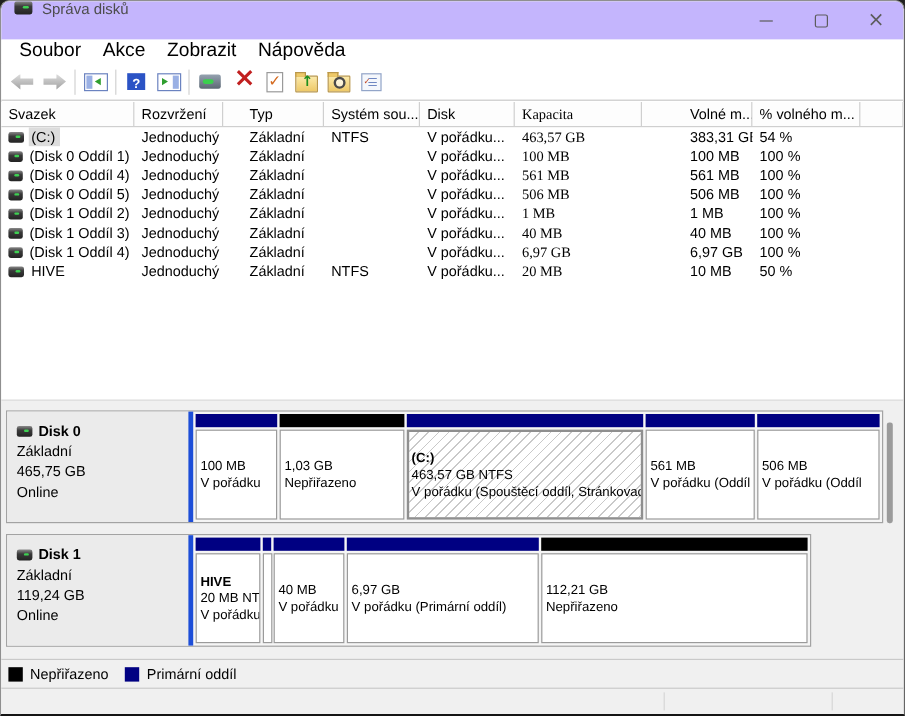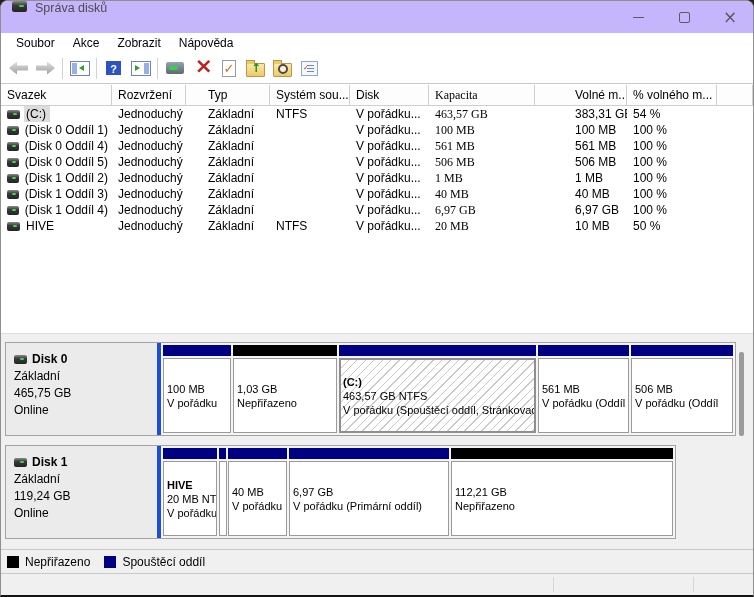--- a/index.html
+++ b/index.html
@@ -17,21 +17,21 @@
   .wc-max-glyph{display:block;width:9px;height:9px;border:1px solid #5c5c5c;border-radius:2px;}
   .wc-close-glyph{font-size:17px;line-height:1;font-family:"DejaVu Sans",sans-serif;}
   
   .drive-icon{display:inline-block;width:15px;height:11px;border-radius:2px;position:relative;vertical-align:middle;
     background:linear-gradient(#8a8a8a,#3a3a3a 40%,#232323);}
   .drive-icon::after{content:"";position:absolute;right:3px;top:4px;width:5px;height:2px;background:#3ed052;border-radius:1px;}
   .drive-icon.mini{width:13px;height:9px;}
   .drive-icon.mini::after{top:3px;width:4px;}
   
   .menubar{position:absolute;top:32px;left:0;right:0;height:20px;background:#fff;display:flex;align-items:center;padding-left:6px;}
-  .menu-item{font-size:12px;padding:0 9px;background:none;border:none;height:20px;line-height:20px;color:#000;}
+  .menu-item{font-size:16px;padding:0 9px;background:none;border:none;height:20px;line-height:20px;color:#000;}
   
   .toolbar{position:absolute;top:52px;left:0;right:0;height:31px;background:#fff;border-bottom:1px solid #c9c9c9;
            display:flex;align-items:center;padding-left:4px;box-sizing:border-box;}
   .tb-btn{width:27px;height:25px;display:flex;align-items:center;justify-content:center;background:none;border:none;padding:0;}
   .tb-sep{width:1px;height:21px;background:#d2d2d2;margin:0 3px;}
   .tbi{display:inline-block;position:relative;}
   .i-back,.i-forward{width:19px;height:13px;background:linear-gradient(#dcdcdc,#9f9f9f);
     clip-path:polygon(0% 50%,42% 0%,42% 30%,100% 30%,100% 70%,42% 70%,42% 100%);}
   .i-forward{transform:scaleX(-1);}
   .i-console-tree,.i-action-pane{width:18px;height:13px;border:1px solid #6b83c0;background:#fff;}
@@ -396,21 +396,21 @@
       </div>
     </div>
 
     <div class="legend">
         <span class="lg-item">
           <span class="lg-sq" style="background: rgb(0, 0, 0);"></span>
           <span class="lg-label">Nepřiřazeno</span>
         </span>
         <span class="lg-item">
           <span class="lg-sq" style="background: rgb(0, 0, 130);"></span>
-          <span class="lg-label">Spouštěcí oddíl</span>
+          <span class="lg-label">Primární oddíl</span>
         </span>
       </div>
 
     <div class="statusbar">
       <span class="sb-div" style="left:552px;"></span>
       <span class="sb-div" style="left:692px;"></span>
     </div>
 
   </div>
 </div>

